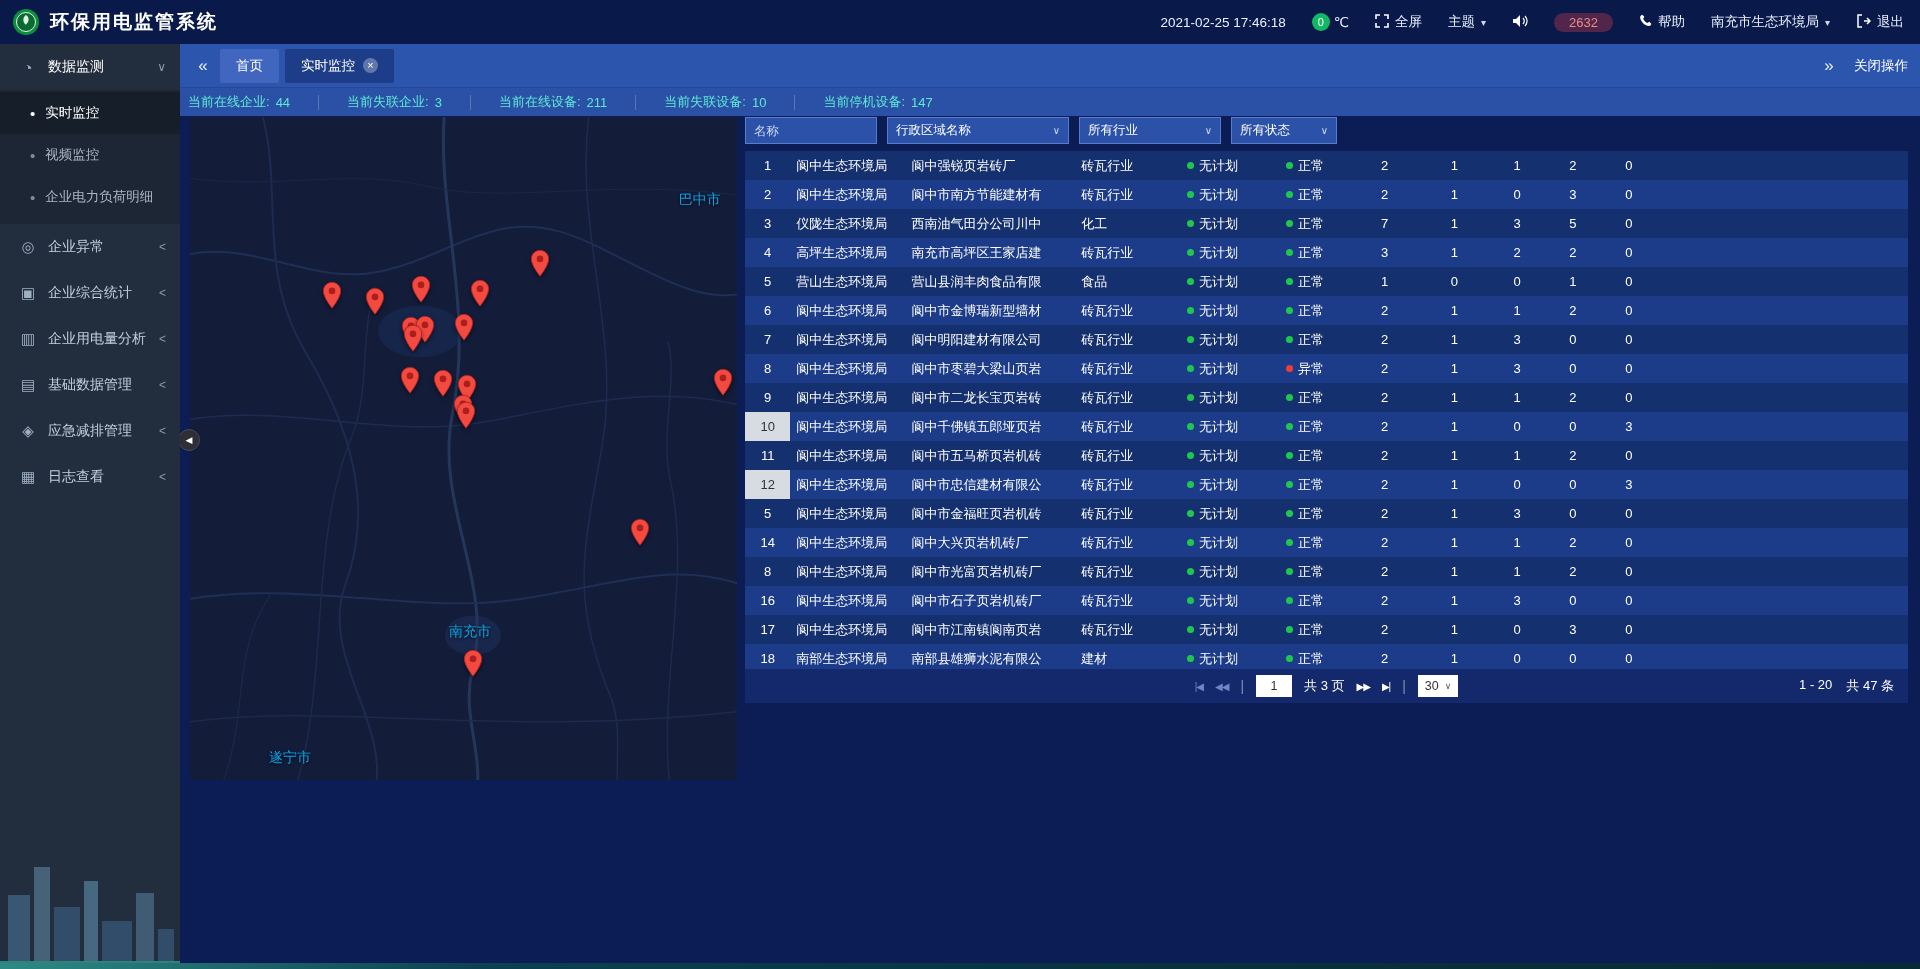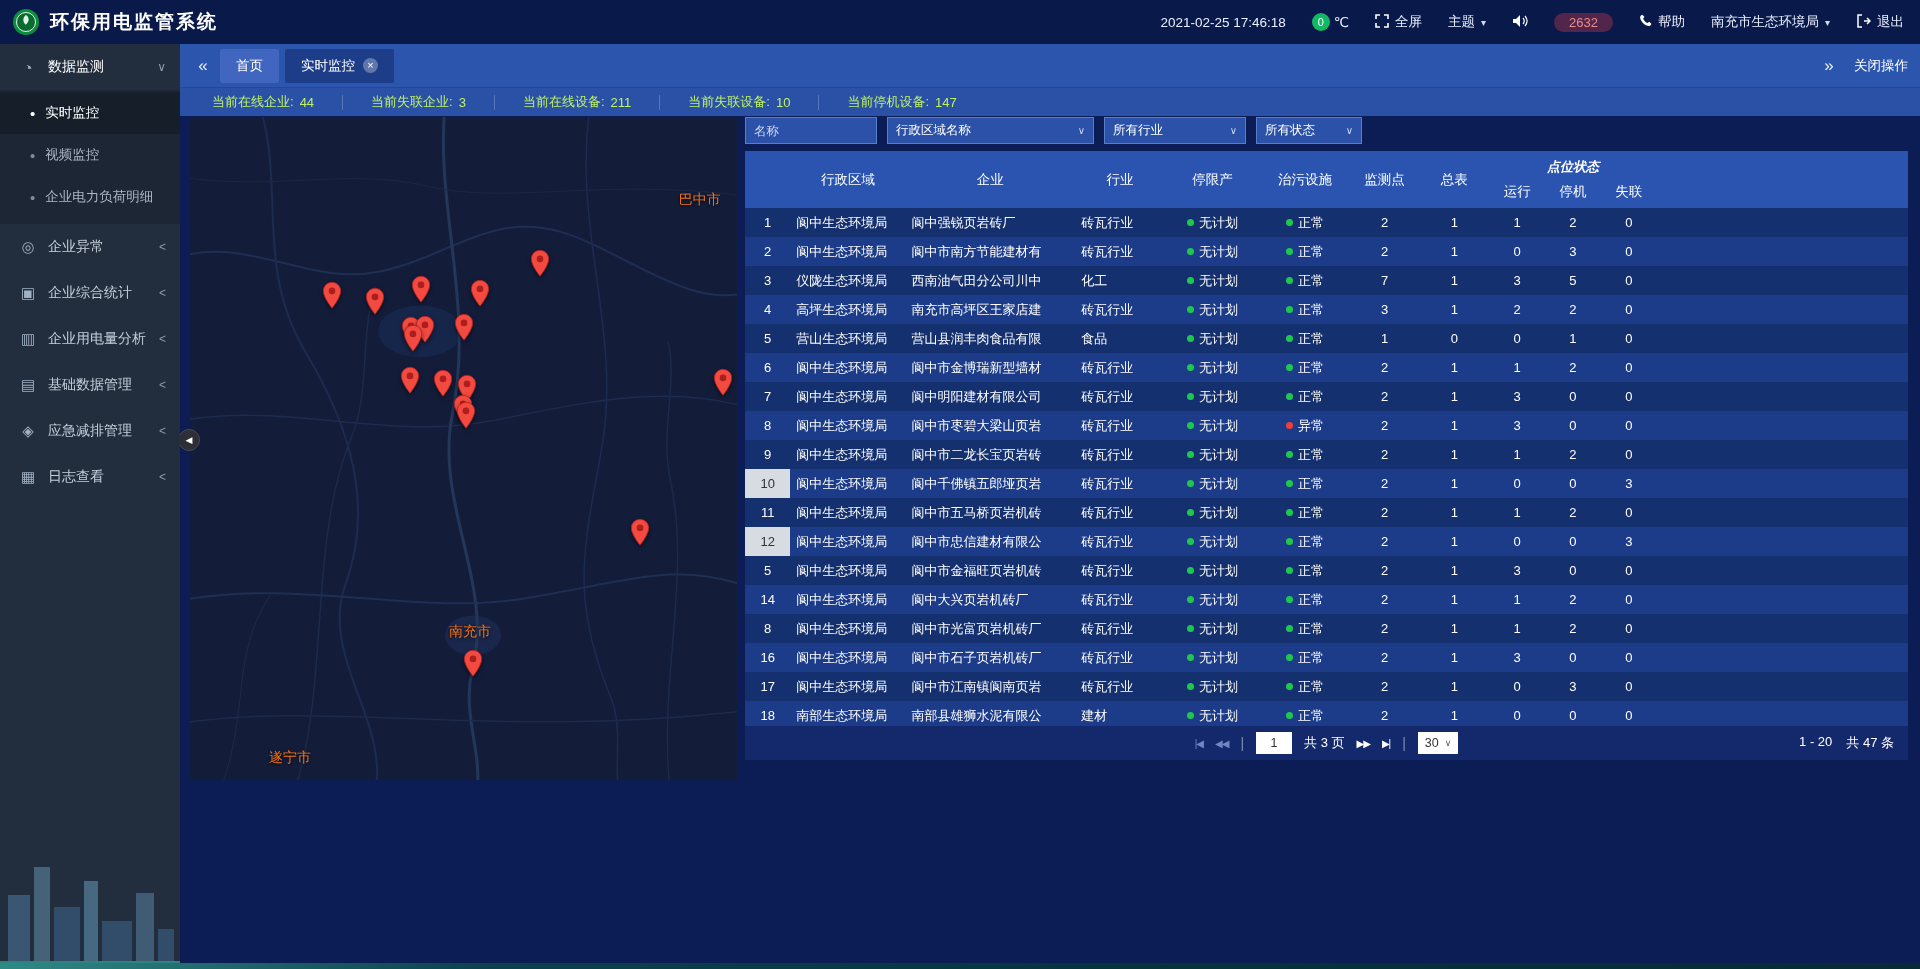--- a/index.html
+++ b/index.html
@@ -35,42 +35,42 @@
 
 .main{position:absolute;top:44px;left:180px;right:0;bottom:0;}
 .tabbar{height:44px;background:#2c55ae;display:flex;align-items:center;padding:0 12px 0 8px;border-bottom:1px solid rgba(0,0,0,.15);}
 .tab-arrow{width:30px;text-align:center;font-size:17px;color:#eaf0ff;cursor:pointer;}
 .tabs{display:flex;align-items:flex-end;height:34px;gap:6px;margin-left:2px;}
 .tab{display:flex;align-items:center;gap:8px;height:34px;padding:0 16px;background:#4066bf;border-radius:2px;font-size:13.5px;color:#fff;cursor:pointer;}
 .tab.active{background:#1e3d89;}
 .tab-close{display:inline-flex;align-items:center;justify-content:center;width:15px;height:15px;border-radius:50%;background:rgba(255,255,255,.3);font-size:11px;line-height:1;cursor:pointer;}
 .tabbar-right{margin-left:auto;display:flex;align-items:center;gap:10px;font-size:13.5px;}
 
-.statsbar{height:28px;background:#2a51a6;display:flex;align-items:center;padding:0 32px;font-size:13px;color:#bef264;}
+.statsbar{height:28px;background:#2a51a6;display:flex;align-items:center;padding:0 8px;font-size:13px;color:#5eead4;}
 .stat{display:flex;align-items:center;height:15px;padding-right:28px;margin-right:28px;border-right:1px solid rgba(255,255,255,.22);}
 .stat:last-child{border-right:none;justify-content:center;}
 .stat-value{margin-left:6px;}
 
 .content{position:absolute;top:73px;left:10px;right:12px;bottom:0;display:flex;gap:8px;}
 
 
 .map{position:relative;width:547px;height:663px;flex:none;}
 .map-inner{position:absolute;inset:0;background:#131d3a;overflow:hidden;}
 .map-roads{position:absolute;inset:0;width:100%;height:100%;}
-.map-city-label{position:absolute;transform:translate(-50%,-50%);font-size:14px;color:#f97316;text-shadow:0 1px 3px rgba(0,0,0,.85);white-space:nowrap;}
+.map-city-label{position:absolute;transform:translate(-50%,-50%);font-size:14px;color:#0ea5e9;text-shadow:0 1px 3px rgba(0,0,0,.85);white-space:nowrap;}
 .map-pin{position:absolute;transform:translate(-50%,-42%);width:20px;height:28px;cursor:pointer;filter:drop-shadow(0 2px 2px rgba(0,0,0,.5));}
 .map-toggle{position:absolute;left:-12px;top:47%;width:22px;height:22px;border-radius:50%;background:#2e2e36;border:1px solid #4a4a55;color:#fff;display:flex;align-items:center;justify-content:center;font-size:9px;cursor:pointer;z-index:6;}
 
 
 .right{flex:1;display:flex;flex-direction:column;min-width:0;}
 .filters{display:flex;gap:10px;height:27px;margin-bottom:7px;flex:none;}
 .f-input{width:132px;height:27px;background:#2b51a8;border:1px solid #5a7ccd;color:#fff;font-size:12.5px;padding:0 8px;outline:none;}
 .f-input::placeholder{color:#cdd9f5;}
 .f-select{height:27px;background:#2b51a8;border:1px solid #5a7ccd;display:flex;align-items:center;justify-content:space-between;padding:0 8px;font-size:12.5px;color:#fff;cursor:pointer;}
-.w195{width:207px;}.w140{width:142px;}.w105{width:106px;}
+.w195{width:182px;}.w140{width:142px;}.w105{width:106px;}
 .f-caret{font-size:10px;color:#cfdaf4;margin-left:10px;}
 
 .thead{display:flex;height:57px;background:#2a54b0;font-size:13.5px;color:#fff;flex:none;}
 .th{display:flex;align-items:center;justify-content:center;}
 .col-idx{width:3.9%;}
 .col-region{width:9.9%;}
 .col-company{width:14.6%;}
 .col-industry{width:7.7%;}
 .col-limit{width:8.2%;}
 .col-facility{width:7.7%;}
@@ -378,39 +378,20 @@
           <div class="f-select w140">
             <span>所有行业</span>
             <span class="f-caret">∨</span>
           </div>
           <div class="f-select w105">
             <span>所有状态</span>
             <span class="f-caret">∨</span>
           </div>
         </div>
 
-        <div class="thead">
-          <div class="th col-idx"></div>
-          <div class="th col-region">行政区域</div>
-          <div class="th col-company">企业</div>
-          <div class="th col-industry">行业</div>
-          <div class="th col-limit">停限产</div>
-          <div class="th col-facility">治污设施</div>
-          <div class="th col-num">监测点</div>
-          <div class="th col-num">总表</div>
-          <div class="th-group">
-            <div class="th-group-label">点位状态</div>
-            <div class="th-group-cols">
-              <span>运行</span>
-              <span>停机</span>
-              <span>失联</span>
-            </div>
-          </div>
-          <div class="th col-fill"></div>
-        </div>
 
         <div class="tbody" id="tbody">
             <div class="tr odd">
               <div class="td col-idx">1</div>
               <div class="td col-region tleft">阆中生态环境局</div>
               <div class="td col-company tleft">阆中强锐页岩砖厂</div>
               <div class="td col-industry tleft">砖瓦行业</div>
               <div class="td col-limit"><span class="dot green"></span>无计划</div>
               <div class="td col-facility"><span class="dot green"></span>正常</div>
               <div class="td col-num">2</div>

